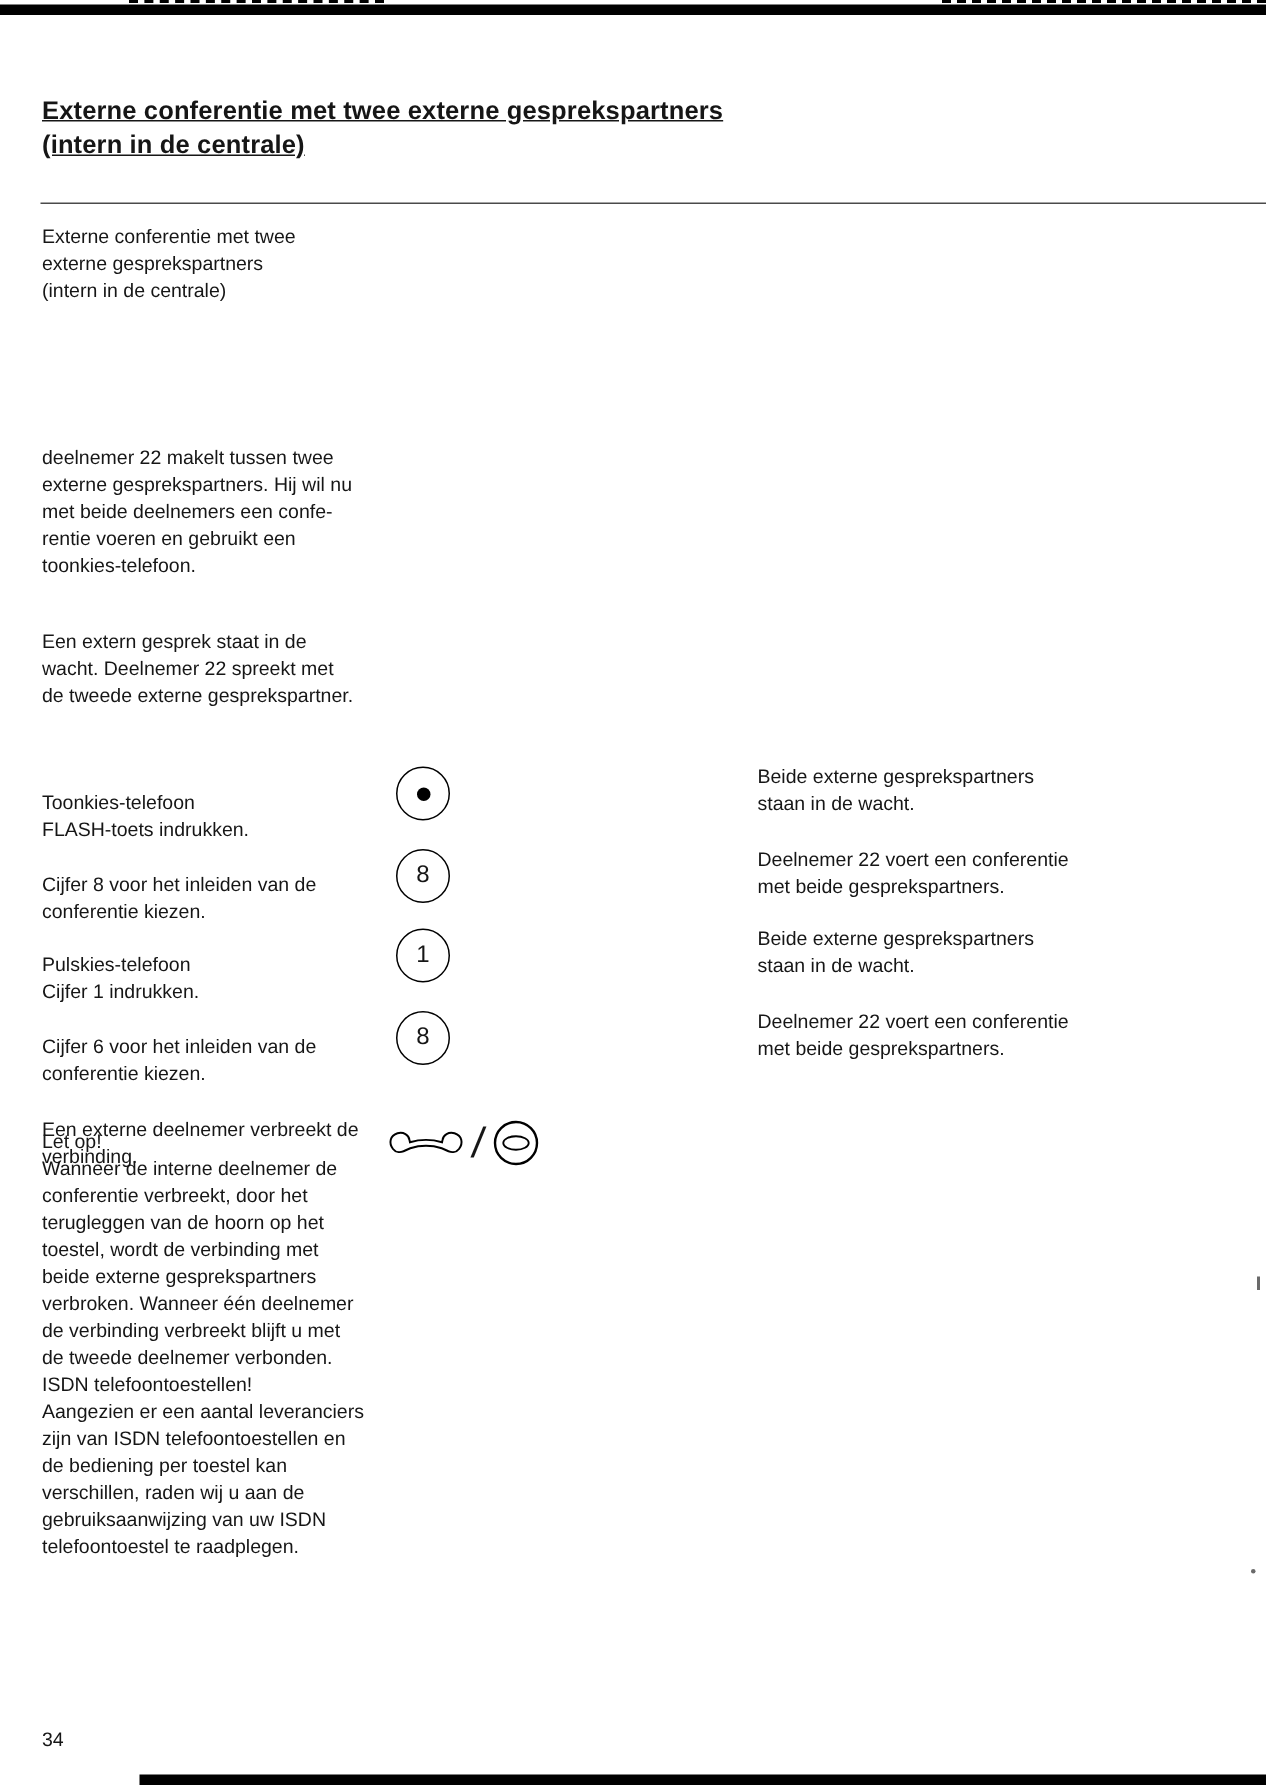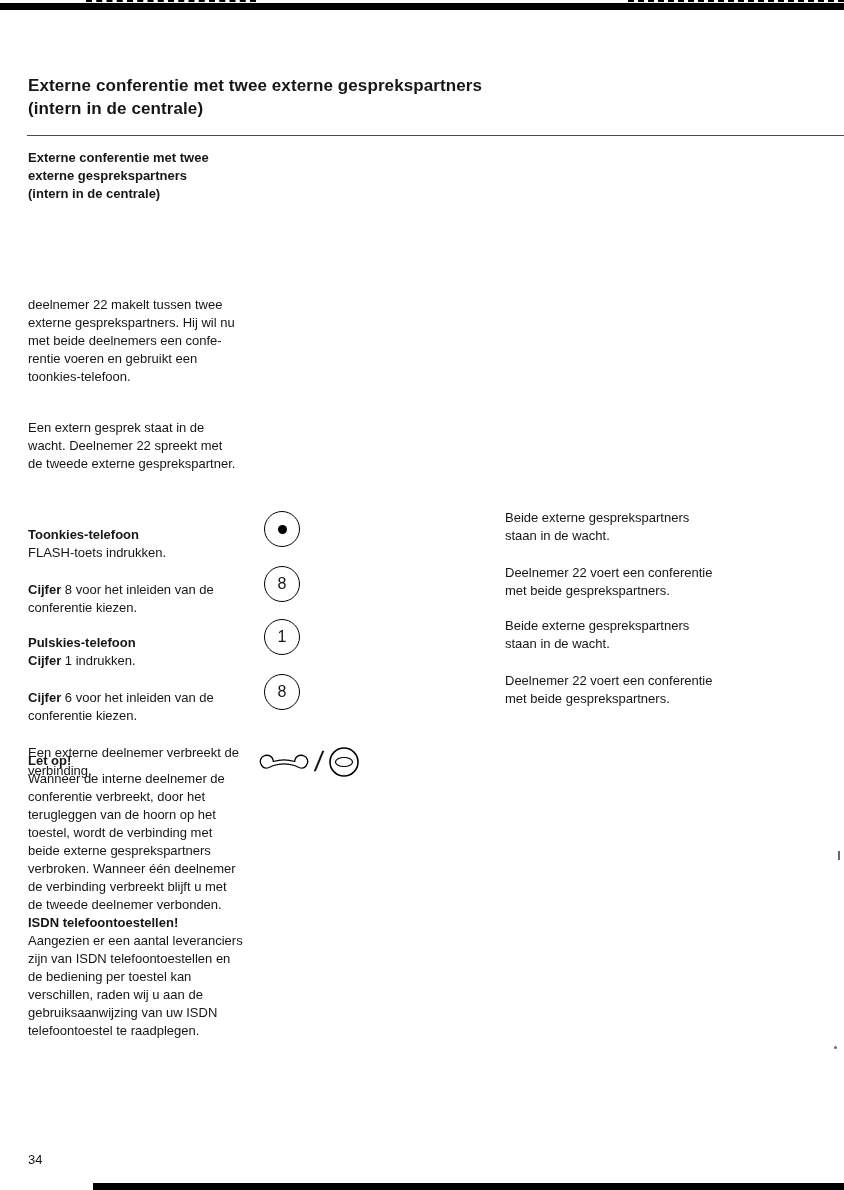--- a/index.html
+++ b/index.html
@@ -2,22 +2,22 @@
 <html><head>
 <meta charset="utf-8">
 <style>
   html,body{margin:0;padding:0;}
   body{
     width:844px;height:1190px;position:relative;background:#ffffff;
     font-family:"Liberation Sans", sans-serif;color:#161616;overflow:hidden;
   }
   .abs{position:absolute;}
   .t{font-size:13px;line-height:18px;white-space:pre-line;}
-  .bold{font-weight:700;}
-  .doc-title{left:28px;top:74px;font-size:17px;font-weight:700;line-height:23px;white-space:pre-line;letter-spacing:.1px;}
+  .bold{font-weight:400;}
+  .doc-title{left:28px;top:62px;font-size:17px;font-weight:700;line-height:23px;white-space:pre-line;letter-spacing:.1px;text-decoration:underline;}
   .rule{left:27px;right:0;top:135px;height:1px;background:#4a4a4a;}
   .intro{left:28px;top:149px;width:246px;}
   .voorbeeld{left:28px;top:296px;width:246px;}
   .situation{left:28px;top:419px;width:246px;}
   .step{left:0;width:844px;height:54px;}
   .s1{top:508px}.s2{top:563px}.s3{top:616px}.s4{top:671px}.s5{top:744px}
   .step .left{position:absolute;left:28px;top:0;width:244px;}
   .step .keycell{position:absolute;left:264px;top:3px;}
   .step .right{position:absolute;left:505px;top:1px;width:252px;}
   .key{width:34px;height:34px;border:1.8px solid #000;border-radius:50%;

